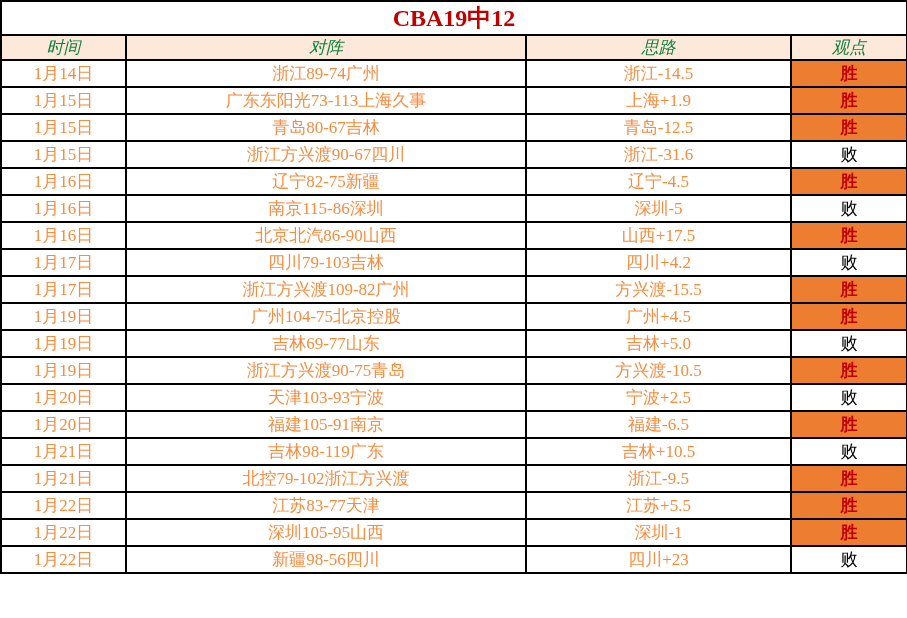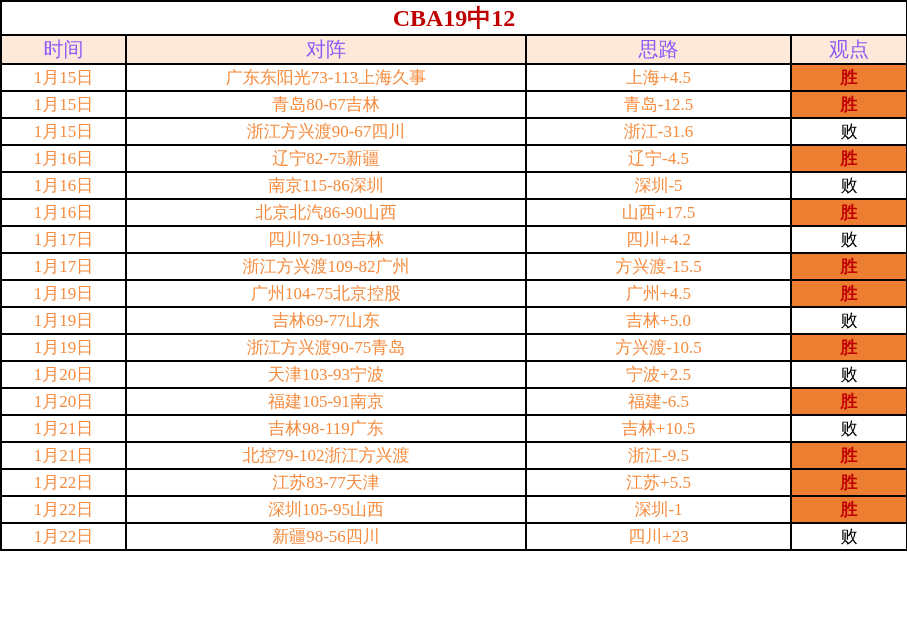--- a/index.html
+++ b/index.html
@@ -28,23 +28,24 @@
   }
   td.title-cell {
     height: 30px;
     font-size: 24px;
     font-weight: bold;
     color: var(--title-color, #C00000);
     background: #ffffff;
   }
   tr.header-row td {
     height: 24px;
-    font-size: 20px;
-    color: #8b5cf6;
+    font-size: 17px;
+    color: #15803d;
     background: var(--header-bg, #FDE9D9);
+    font-style: italic;
   }
   tr.data-row td {
     height: 27px;
     font-size: 17px;
     color: var(--body-text, #F68C3F);
     background: #ffffff;
   }
   tr.data-row td.result-cell.win {
     background: var(--win-bg, #ED7D31);
     color: var(--win-text, #C00000);
@@ -71,25 +72,31 @@
       <tr class="title-row">
         <td class="title-cell" colspan="4">CBA19中12</td>
       </tr>
       <tr class="header-row">
         <td>时间</td>
         <td>对阵</td>
         <td>思路</td>
         <td>观点</td>
       </tr>
 
+  <tr class="data-row">
+    <td class="date-cell">1月14日</td>
+    <td class="matchup-cell">浙江89-74广州</td>
+    <td class="pick-cell">浙江-14.5</td>
+    <td class="result-cell win">胜</td>
+  </tr>
 
   <tr class="data-row">
     <td class="date-cell">1月15日</td>
     <td class="matchup-cell">广东东阳光73-113上海久事</td>
-    <td class="pick-cell">上海+4.5</td>
+    <td class="pick-cell">上海+1.9</td>
     <td class="result-cell win">胜</td>
   </tr>
 
   <tr class="data-row">
     <td class="date-cell">1月15日</td>
     <td class="matchup-cell">青岛80-67吉林</td>
     <td class="pick-cell">青岛-12.5</td>
     <td class="result-cell win">胜</td>
   </tr>
 

